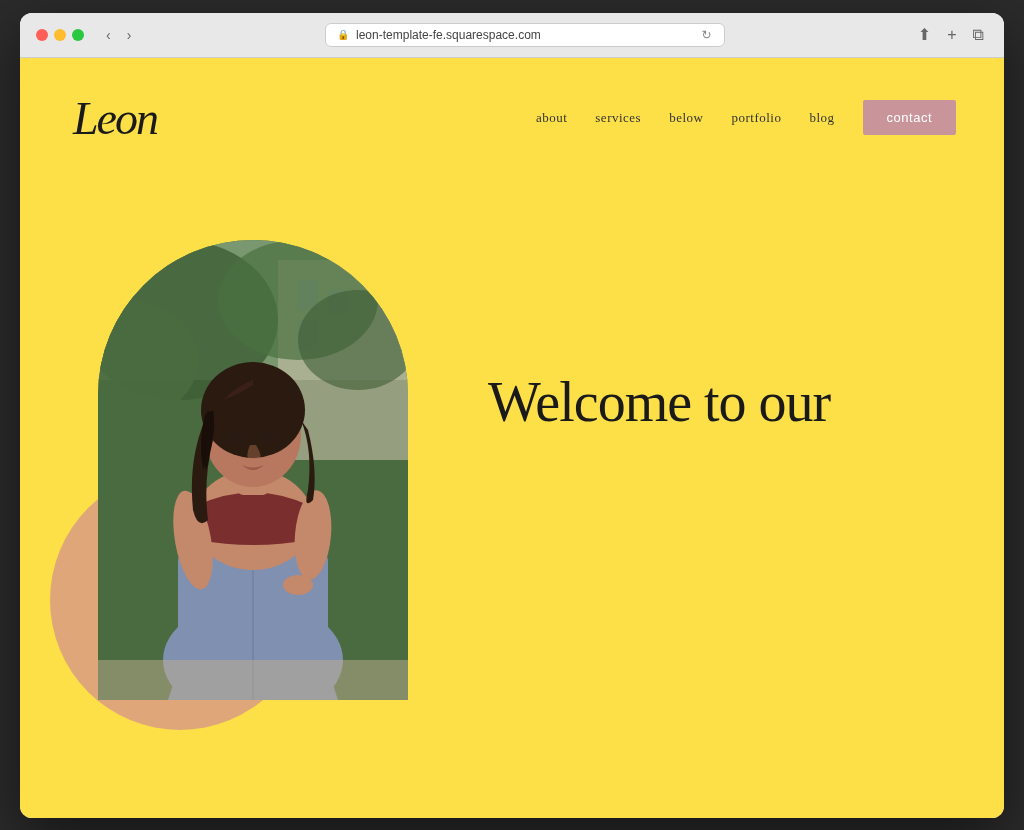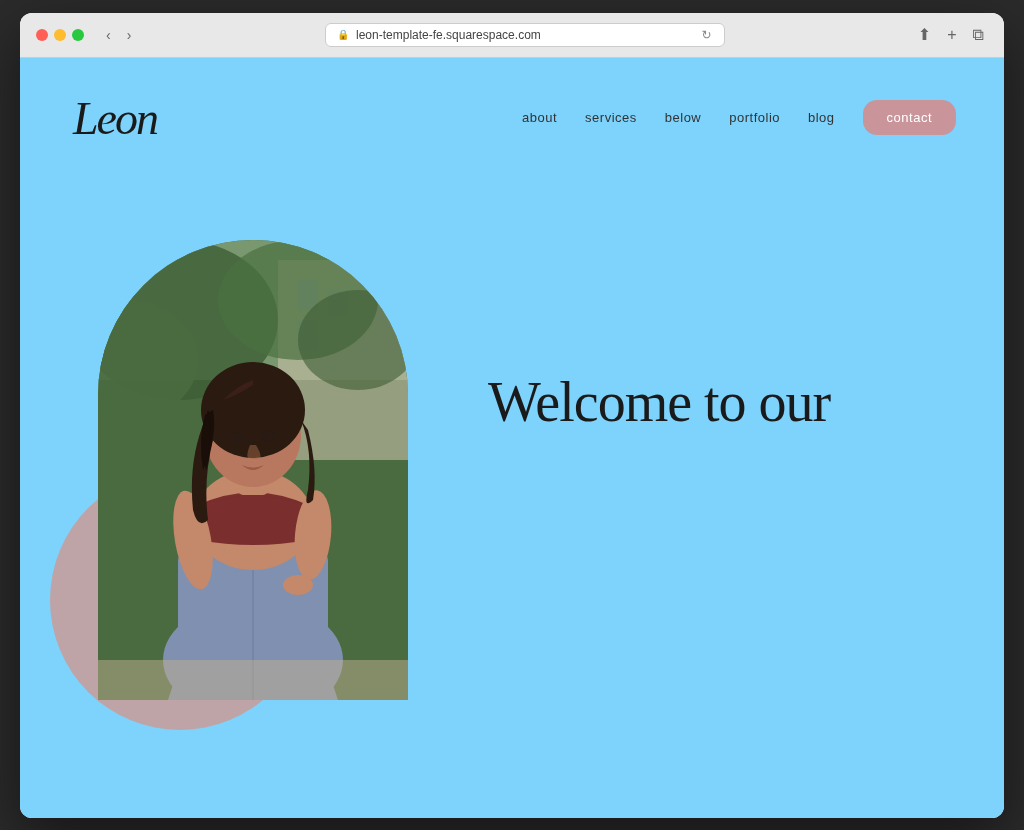--- a/index.html
+++ b/index.html
@@ -90,21 +90,21 @@
       background: none;
       border: none;
       cursor: pointer;
       font-size: 16px;
       color: #666;
       padding: 2px 4px;
     }
 
     
     .website {
-      background: #7dd3fc;
+      background: #fde047;
       min-height: 760px;
       position: relative;
       overflow: hidden;
     }
 
     
     .nav {
       display: flex;
       justify-content: space-between;
       align-items: center;
@@ -115,31 +115,32 @@
       display: flex;
       align-items: center;
       gap: 28px;
     }
 
     .nav-link {
       font-size: 13px;
       color: #333;
       text-decoration: none;
       letter-spacing: 0.5px;
+      font-family: Liberation Serif, serif;
     }
 
     .nav-contact-btn {
       background: #c9959a;
       color: #fff;
       padding: 10px 24px;
       border: none;
       font-size: 13px;
       cursor: pointer;
       letter-spacing: 0.5px;
-      border-radius: 14px;
+      border-radius: 2px;
     }
 
     
     .hero {
       display: flex;
       align-items: center;
       padding: 20px 48px 40px;
       position: relative;
       min-height: 620px;
       justify-content: center;

